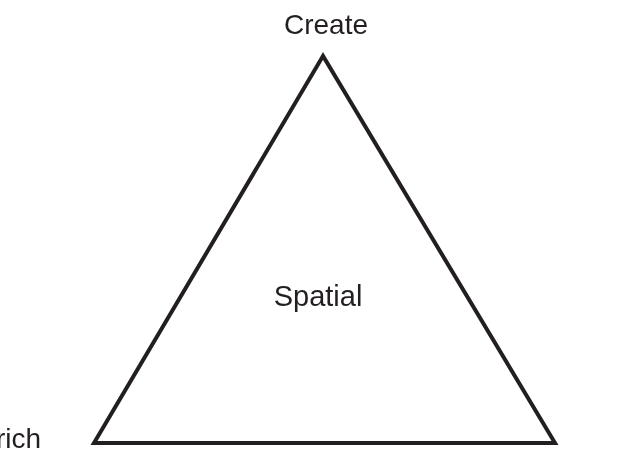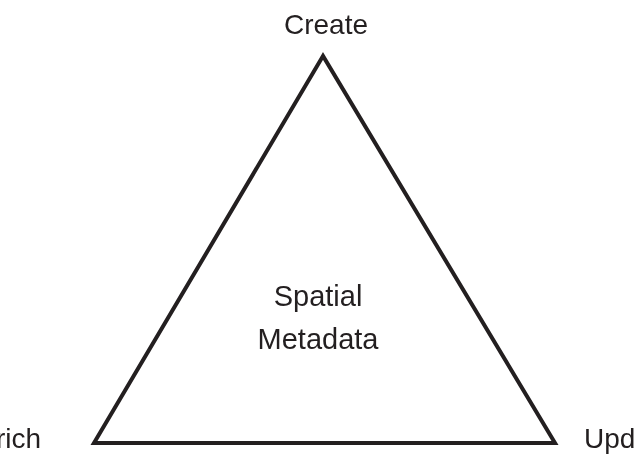--- a/index.html
+++ b/index.html
@@ -63,20 +63,18 @@
 <div class="canvas">
 
   <svg class="triangle-svg" viewBox="0 0 636 476" aria-hidden="true">
     <polygon points="323,56 94,443 555,443" fill="none" stroke="#231f20" stroke-width="4" stroke-miterlimit="10"></polygon>
   </svg>
 
   <div class="vertex-label top">Create</div>
 
   <div class="vertex-label bottom-left">rich</div>
 
-  <div class="vertex-label bottom-right">Upd</div>
 
   <div class="center-label">
     <div>Spatial</div>
-    <div>Metadata</div>
   </div>
 
 </div>
 
 </body></html>

